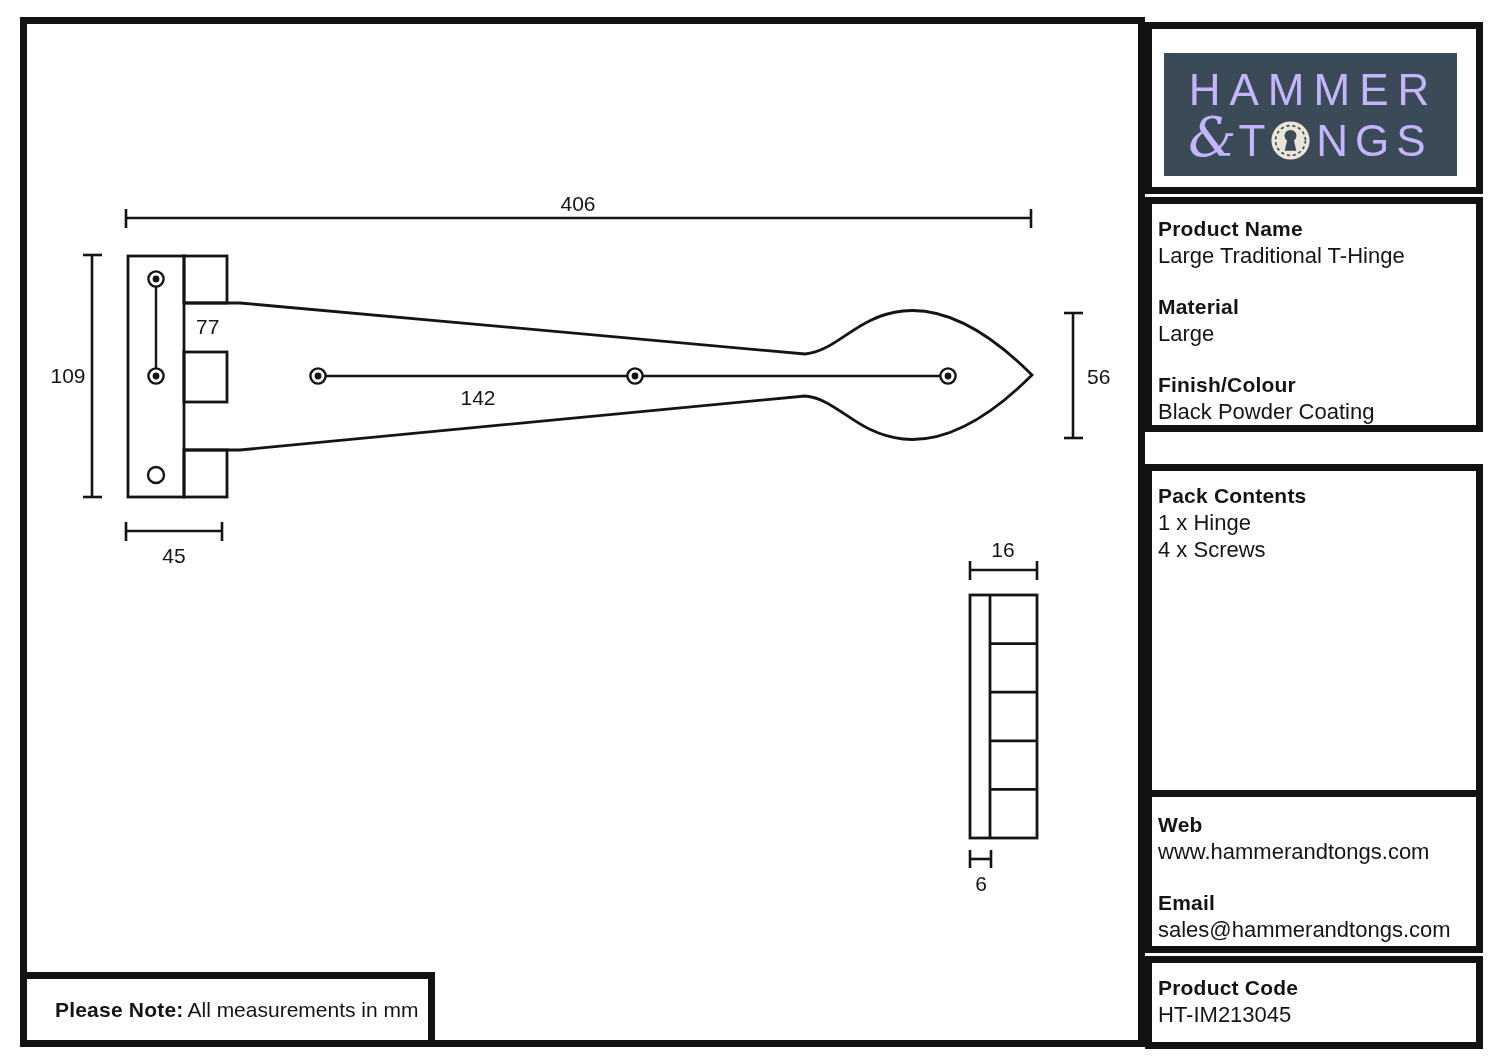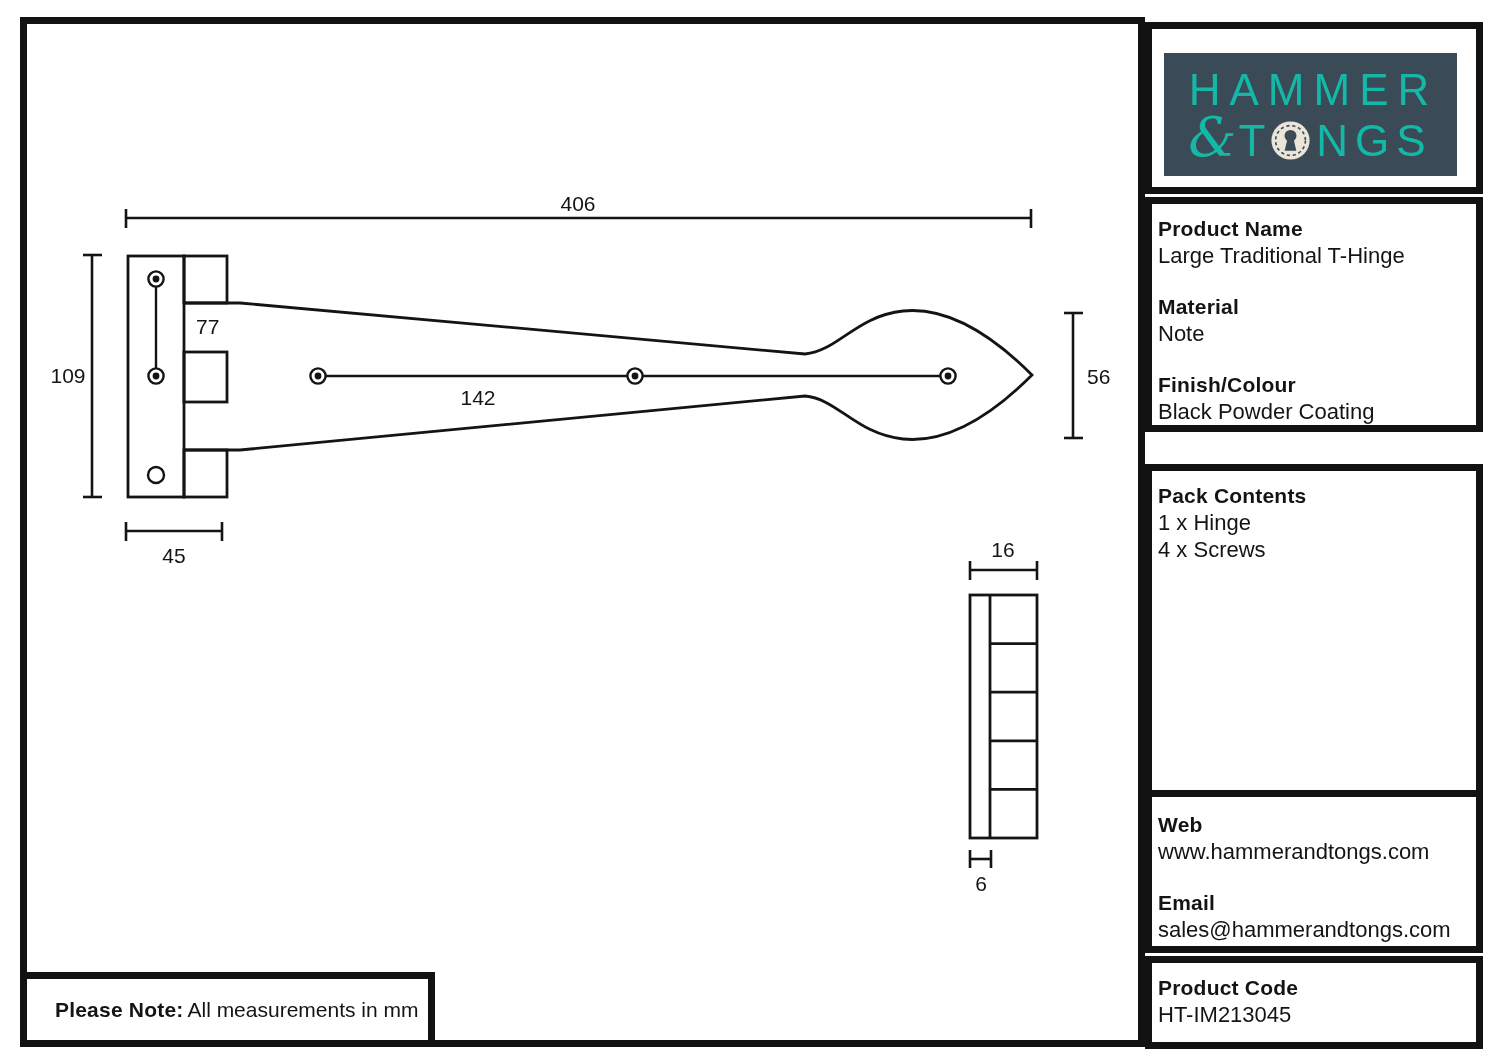--- a/index.html
+++ b/index.html
@@ -33,21 +33,21 @@
   .box-contact { top:790px; height:163px; padding-top:14px; }
   .box-code    { top:956px; height:93px;  }
 
   .info-group { margin-bottom:24px; }
   .info-heading { font-weight:bold; font-size:21px; line-height:27px; letter-spacing:0.2px; }
   .info-value   { font-size:22px; line-height:27px; }
 
   
   .logo-rect {
     width:293px; height:123px; margin:24px auto 0 12px;
-    background:#3B4A57; color:#14b8a6;
+    background:#3B4A57; color:#c4b5fd;
     display:flex; flex-direction:column; align-items:center; justify-content:center;
     padding-top:2px;
   }
   .logo-line1 {
     font-size:44px; line-height:50px; letter-spacing:9px;
     font-weight:400; margin-left:6px;
   }
   .logo-line2 {
     display:flex; align-items:center; font-size:44px; line-height:52px;
     letter-spacing:7px; font-weight:400;
@@ -183,21 +183,21 @@
     </div>
   </div>
 
   <div class="panel-box box-details">
     <div class="info-group">
       <div class="info-heading">Product Name</div>
       <div class="info-value">Large Traditional T-Hinge</div>
     </div>
     <div class="info-group">
       <div class="info-heading">Material</div>
-      <div class="info-value">Note</div>
+      <div class="info-value">Large</div>
     </div>
     <div class="info-group">
       <div class="info-heading">Finish/Colour</div>
       <div class="info-value">Black Powder Coating</div>
     </div>
   </div>
 
   <div class="panel-box box-pack">
     <div class="info-heading">Pack Contents</div>
     <div class="info-value">1 x Hinge</div>

